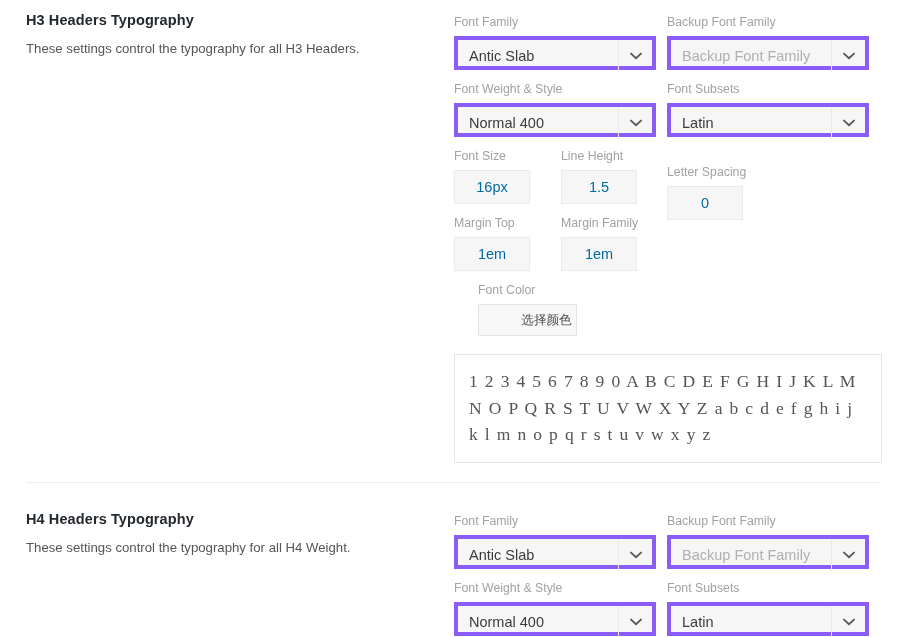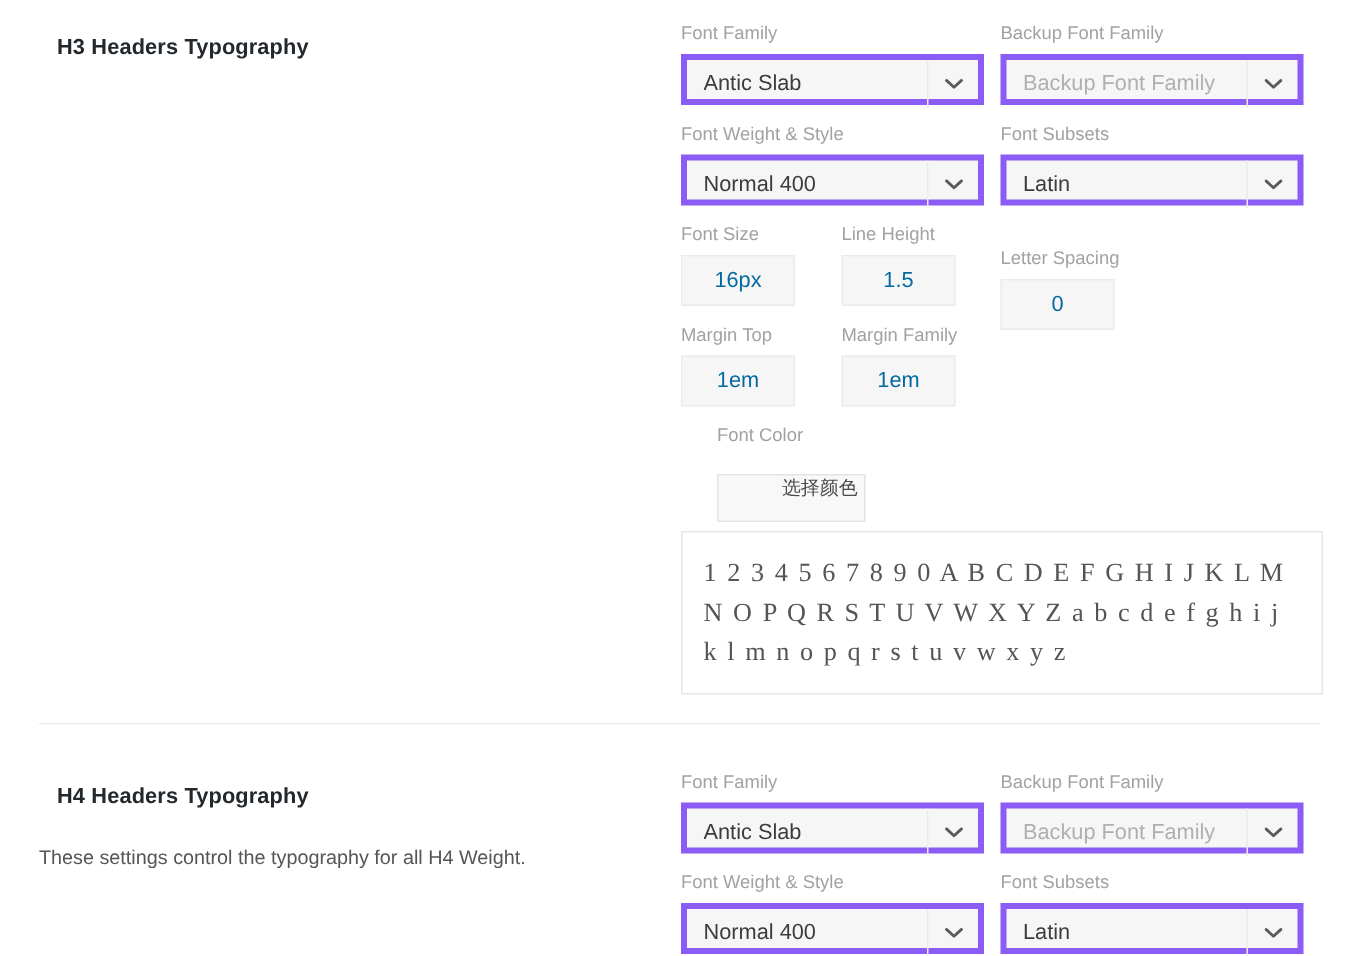--- a/index.html
+++ b/index.html
@@ -40,21 +40,21 @@
   
   .desc-col {
     position: absolute;
     left: 26px;
     width: 410px;
   }
   .sec-title {
     font-size: 14.5px;
     font-weight: bold;
     color: #23282d;
-    margin: 12px;
+    margin: 0;
     letter-spacing: 0.1px;
     line-height: 1.2;
   }
   .sec-sub {
     font-size: 13.2px;
     color: #555;
     margin: 0;
     padding-top: 11px;
     line-height: 1.35;
   }
@@ -133,21 +133,21 @@
     line-height: 32px;
     font-family: "Liberation Sans", sans-serif;
     padding: 0;
     display: block;
     width: 100%;
   }
 
   
   .colorbtn {
     display: inline-flex;
-    align-items: flex-start;
+    align-items: center;
     border: 1px solid #e4e4e4;
     background: #f8f8f8;
     height: 32px;
     box-sizing: border-box;
     cursor: pointer;
     width: 99px;
   }
   .colorbtn .swatch {
     width: 38px;
     background: #333333;
@@ -181,20 +181,21 @@
 </style>
 </head>
 <body>
 
 <div class="page">
 
   <div class="section">
 
     <div class="desc-col" style="top:12px;">
       <div class="sec-title">H3 Headers Typography</div>
+      <div class="sec-sub">These settings control the typography for all H3 Headers.</div>
     </div>
 
     <div class="field-col">
 
       <div class="fld" style="left:0px; top:16px; width:202px;">
         <span class="fld-label">Font Family</span>
         <div class="sel">
           <span class="sel-text">Antic Slab</span>
           <span class="sel-arrow">
             <svg width="12" height="8" viewBox="0 0 12 8">

